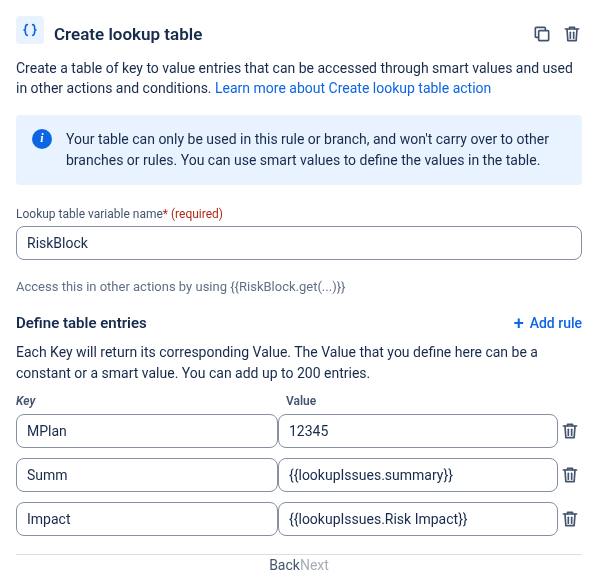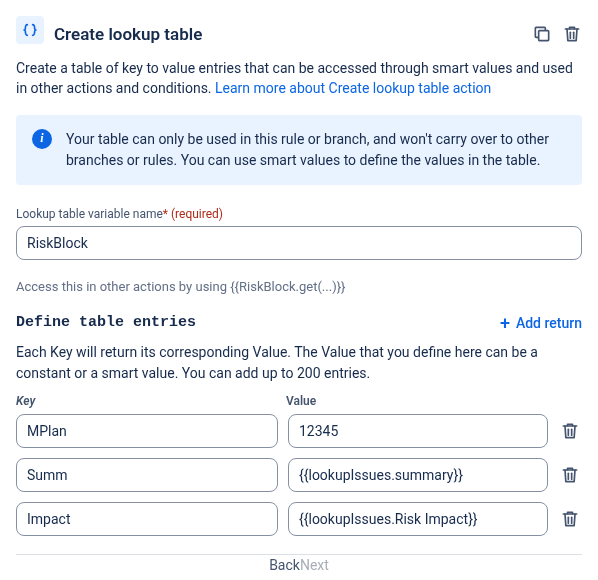--- a/index.html
+++ b/index.html
@@ -87,38 +87,37 @@
     .section-row {
       display: flex;
       align-items: center;
       justify-content: space-between;
       margin-top: 20px;
     }
     .section-h {
       font-size: 15px;
       font-weight: 600;
       color: #172b4d;
-      font-family: Liberation Mono, monospace;
     }
     .add-entry {
       color: #0c66e4;
       font-weight: 500;
       display: flex;
       align-items: center;
       gap: 6px;
       cursor: pointer;
       font-size: 14px;
     }
     .add-entry .plus { font-size: 18px; line-height: 1; }
     .entries-desc { margin-top: 10px; line-height: 1.5; }
     .col-heads { display: flex; margin-top: 10px; font-size: 12px; color: #44546f; font-weight: 600; }
     .col-heads .c1 { width: 270px; font-style: italic; }
     .col-heads .c2 { flex: 1; }
     .rows { margin-top: 6px; display: flex; flex-direction: column; gap: 10px; }
-    .entry-row { display: flex; align-items: center; gap: 10px; }
+    .entry-row { display: flex; align-items: center; }
     .entry-row .key-in { width: 262px; }
     .entry-row .val-in { flex: 1; }
     .del-btn { width: 24px; display: flex; justify-content: center; cursor: pointer; }
     .del-btn svg { stroke: #44546f; fill: none; }
     .divider { border-top: 1.5px solid #dcdfe4; margin-top: 18px; }
     .footer { display: flex; justify-content: center; margin-top: 2px; color: #44546f; }
     .footer .nxt { color: #a8adb6; }
   </style>
 </head>
 <body>
@@ -164,21 +163,21 @@
     <span>Lookup table variable name</span><span class="req">*<span> (required)</span></span>
   </div>
   <input class="text-input" type="text" value="RiskBlock" style="">
   <div class="helper">Access this in other actions by using {{RiskBlock.get(...)}}</div>
 </div>
 
 <div class="section-row">
   <div class="section-h">Define table entries</div>
   <div class="add-entry">
     <span class="plus">+</span>
-    <span>Add return</span>
+    <span>Add rule</span>
   </div>
 </div>
 
 <div class="entries-desc">Each Key will return its corresponding Value. The Value that you define here can be a constant or a smart value. You can add up to 200 entries.</div>
 
 <div class="col-heads">
   <div class="c1">Key</div>
   <div class="c2">Value</div>
 </div>
 

